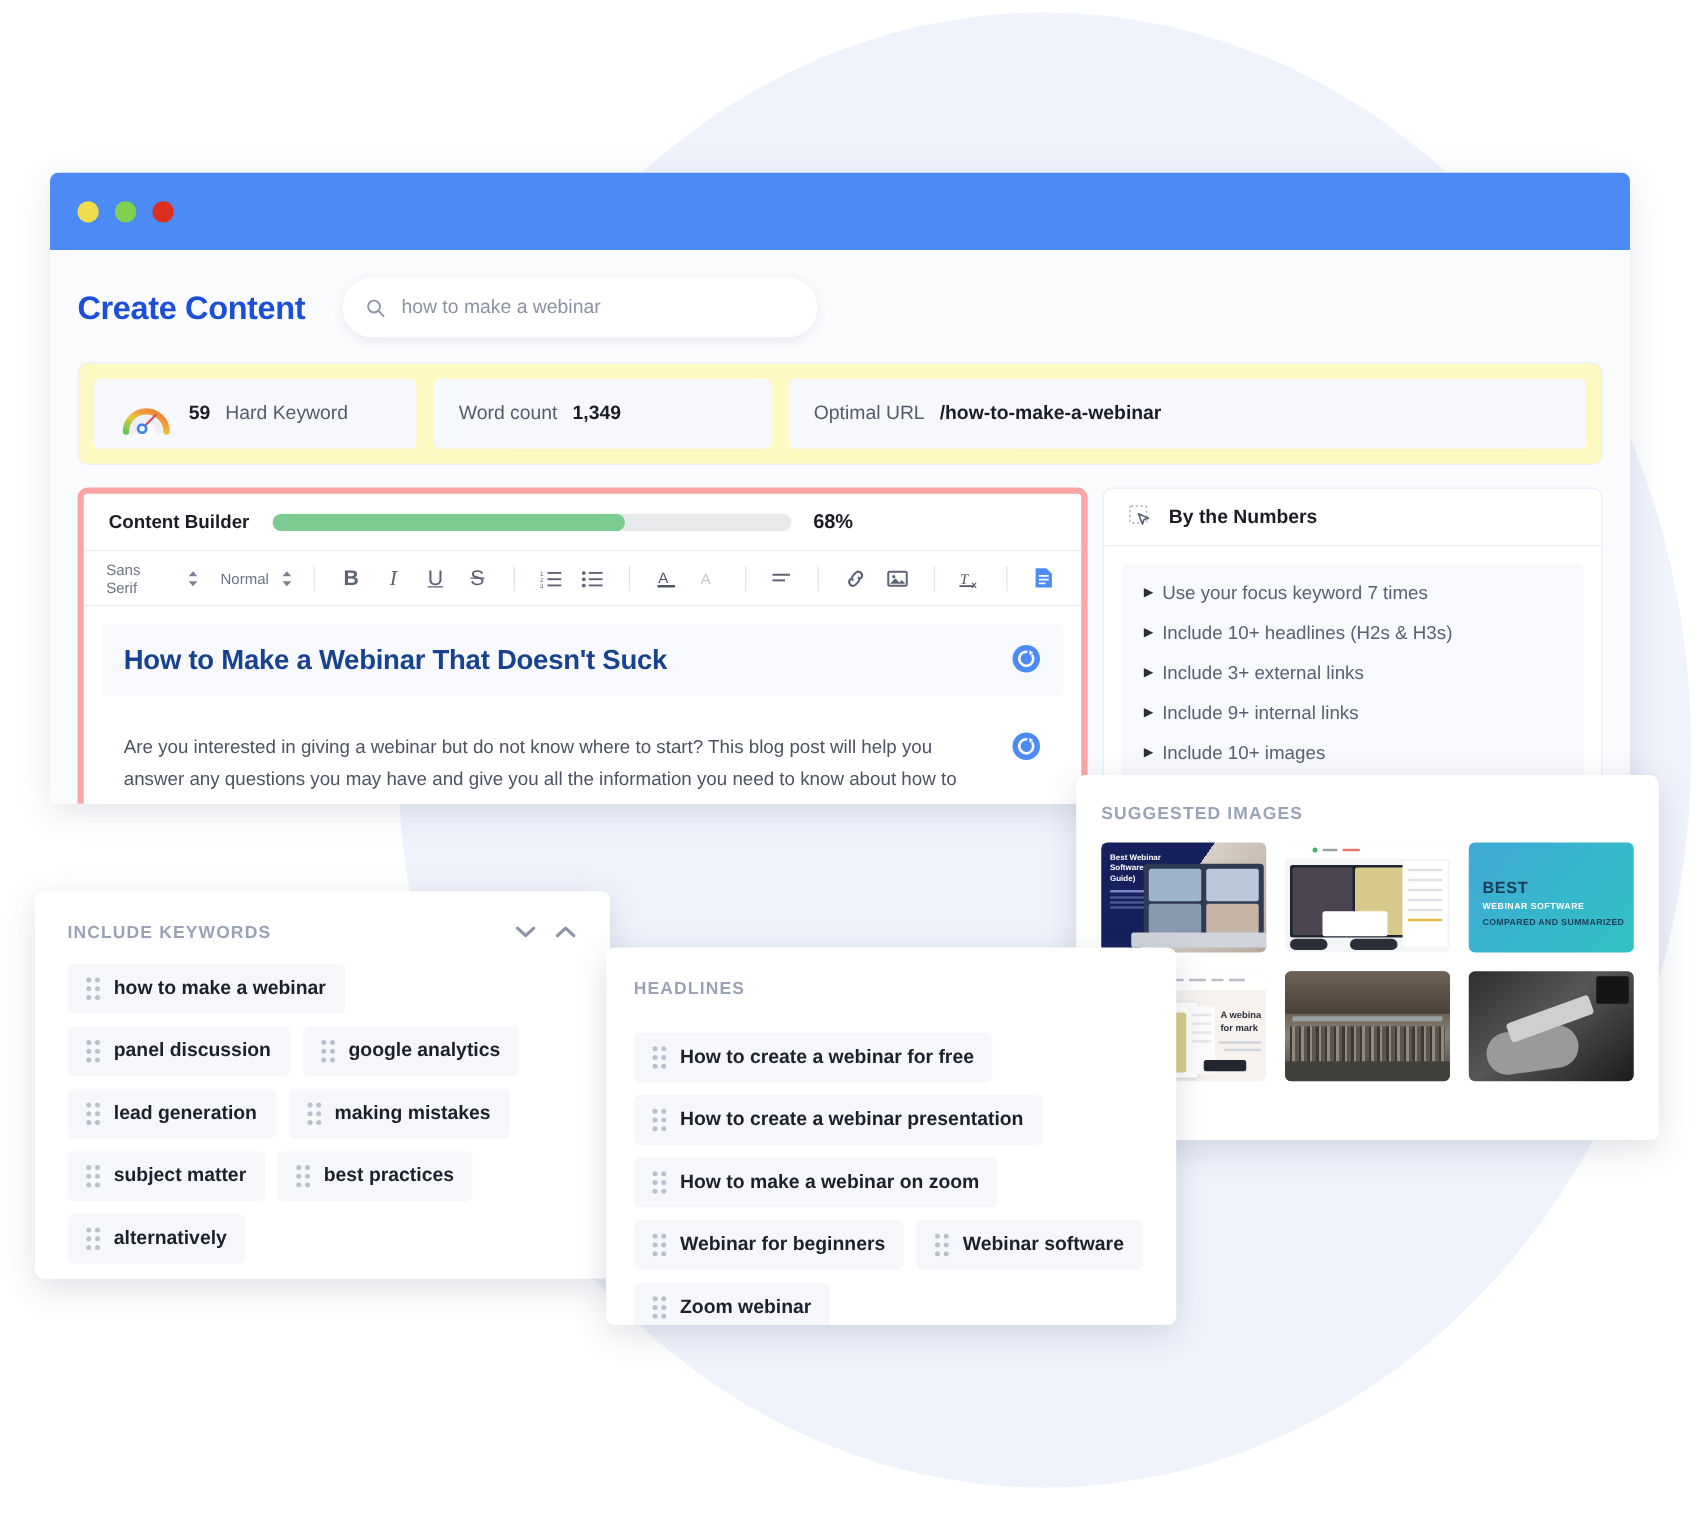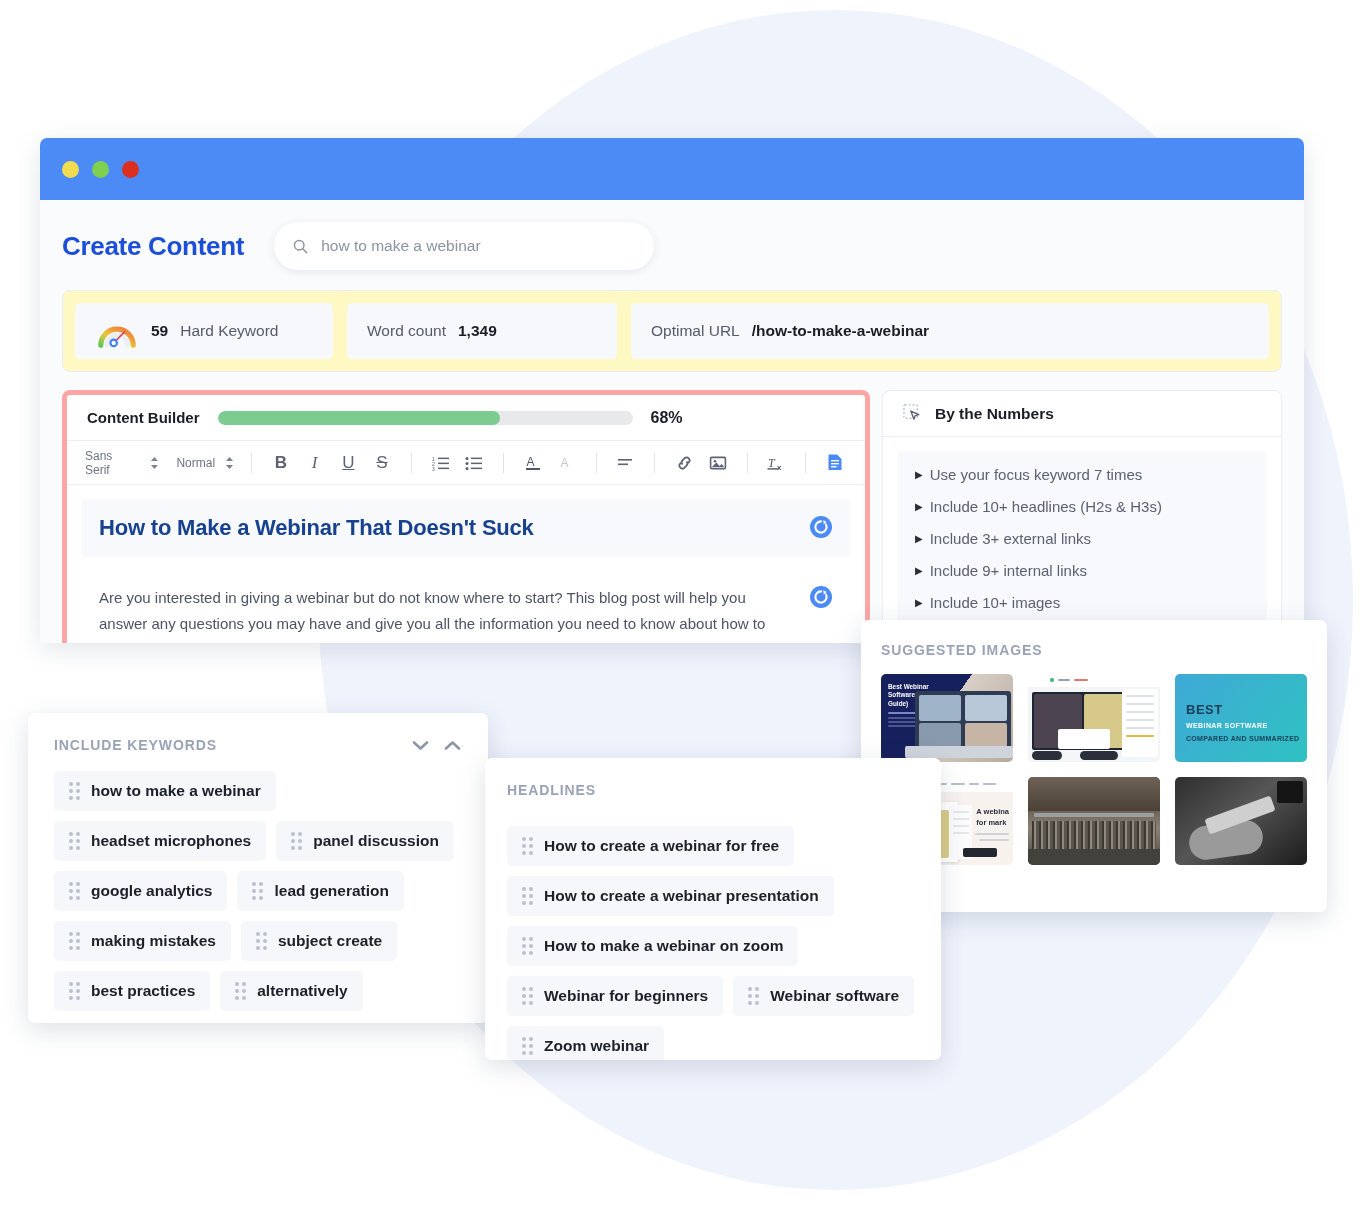--- a/index.html
+++ b/index.html
@@ -548,31 +548,20 @@
         </span>
       <span class="chip">
           <span class="grip">
             <i></i>
             <i></i>
             <i></i>
             <i></i>
             <i></i>
             <i></i>
           </span>
-          <span>headset microphones</span>
-        </span>
-      <span class="chip">
-          <span class="grip">
-            <i></i>
-            <i></i>
-            <i></i>
-            <i></i>
-            <i></i>
-            <i></i>
-          </span>
           <span>panel discussion</span>
         </span>
       <span class="chip">
           <span class="grip">
             <i></i>
             <i></i>
             <i></i>
             <i></i>
             <i></i>
             <i></i>
@@ -603,21 +592,21 @@
         </span>
       <span class="chip">
           <span class="grip">
             <i></i>
             <i></i>
             <i></i>
             <i></i>
             <i></i>
             <i></i>
           </span>
-          <span>subject create</span>
+          <span>subject matter</span>
         </span>
       <span class="chip">
           <span class="grip">
             <i></i>
             <i></i>
             <i></i>
             <i></i>
             <i></i>
             <i></i>
           </span>

